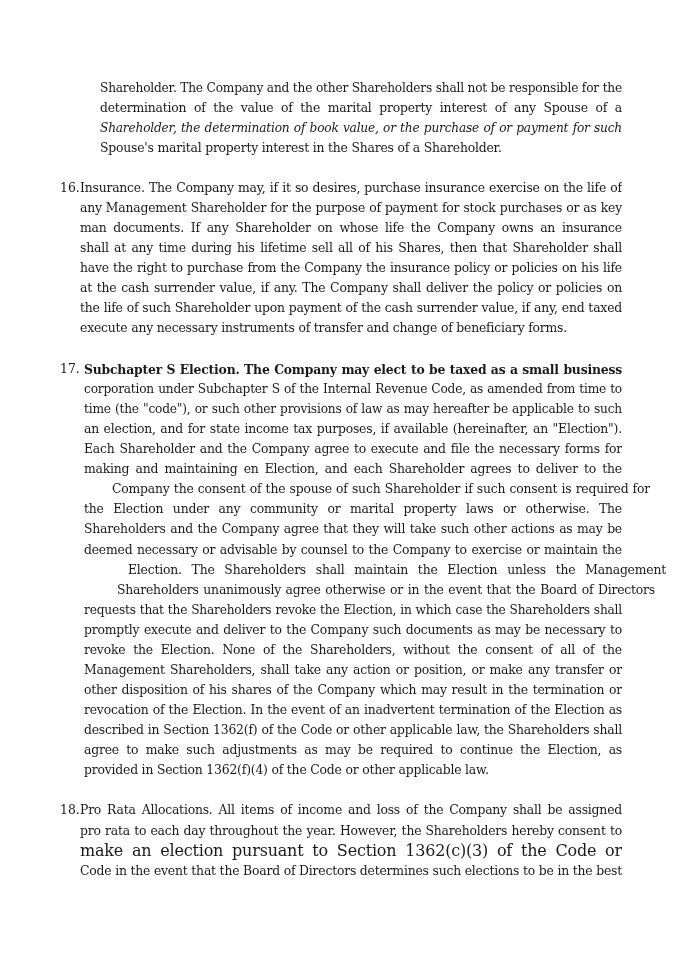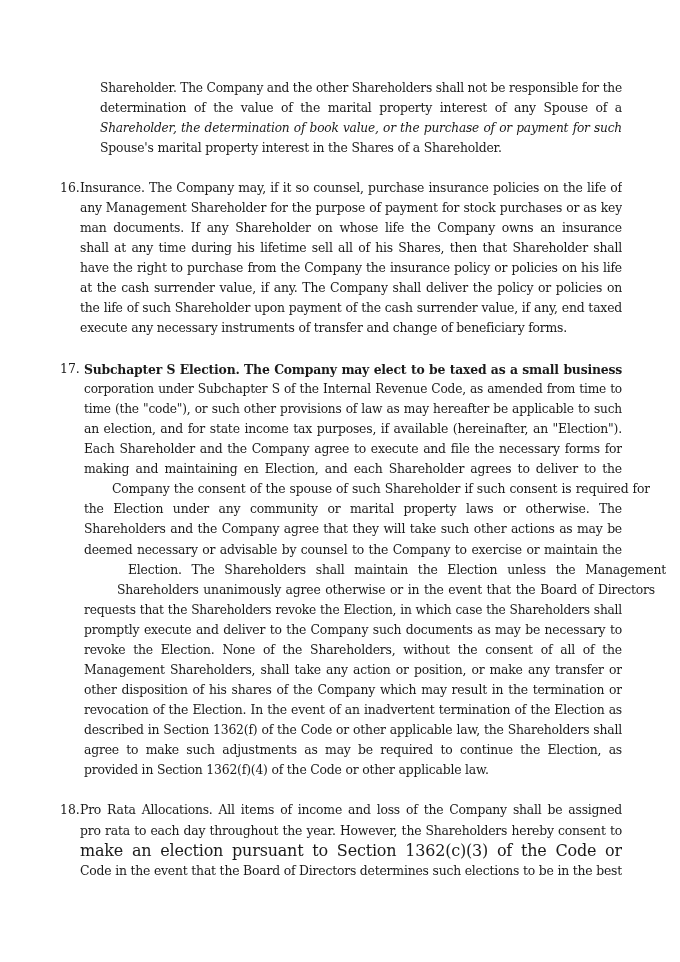--- a/index.html
+++ b/index.html
@@ -61,21 +61,21 @@
 
   <div>
     <div class="line p0" style="top: 78px; white-space: normal; overflow: hidden; font-size: 12.2px;">Shareholder. The Company and the other Shareholders shall not be responsible for the</div>
     <div class="line p0" style="top: 98px; white-space: normal; overflow: hidden;">determination of the value of the marital property interest of any Spouse of a</div>
     <div class="line p0" style="top: 118px; white-space: normal; overflow: hidden; font-size: 12.2px; font-style: italic;">Shareholder, the determination of book value, or the purchase of or payment for such</div>
     <div class="line p0 last" style="top: 138px; white-space: normal; overflow: hidden;">Spouse's marital property interest in the Shares of a Shareholder.</div>
   </div>
 
   <div>
     <div class="num" style="left:60px; top:178px">16.</div>
-    <div class="line s16-first" style="top: 178px; white-space: normal; overflow: hidden;">Insurance. The Company may, if it so  counsel, purchase insurance policies on the life  of</div>
+    <div class="line s16-first" style="top: 178px; white-space: normal; overflow: hidden;">Insurance. The Company may, if it so  desires, purchase insurance exercise on the life  of</div>
     <div class="line s16" style="top: 198px; white-space: normal; overflow: hidden;">any  Management Shareholder for the purpose of payment for stock purchases or as key</div>
     <div class="line s16" style="top: 218px; white-space: normal; overflow: hidden;">man documents.  If any Shareholder on whose life the Company owns an insurance policy</div>
     <div class="line s16" style="top: 238px; white-space: normal; overflow: hidden;">shall at any time during his lifetime sell all of his Shares, then that Shareholder shall</div>
     <div class="line s16" style="top: 258px; white-space: normal; overflow: hidden;">have the right to purchase from the Company the insurance policy or policies on his life</div>
     <div class="line s16" style="top: 278px; white-space: normal; overflow: hidden;">at the cash surrender value, if any.  The Company shall deliver the policy or policies on</div>
     <div class="line s16" style="top: 298px; white-space: normal; overflow: hidden;">the life of such Shareholder upon payment of the cash surrender value, if any, end taxed</div>
     <div class="line s16 last" style="top: 318px; white-space: normal; overflow: hidden;">execute any necessary instruments of transfer and change of beneficiary forms.</div>
   </div>
 
   <div>

